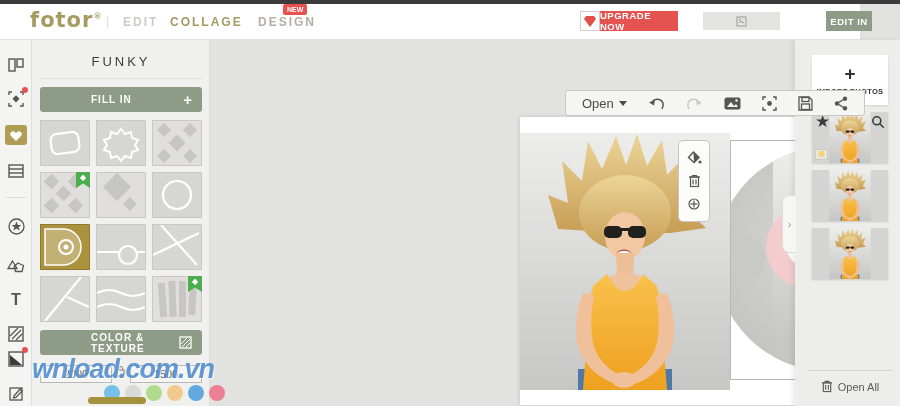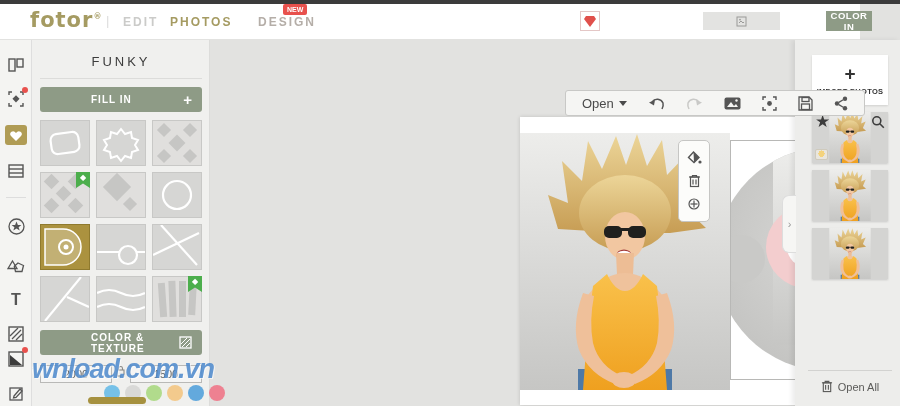--- a/index.html
+++ b/index.html
@@ -126,41 +126,42 @@
   </defs>
 </svg>
 
 <div id="stage">
 
   <div class="topbar">
     <div class="top-dark"></div>
     <div class="logo"><span>fotor</span><sup>®</sup></div>
     <span class="nav-sep">|</span>
     <span class="nav-item nav-edit">EDIT</span>
-    <span class="nav-item nav-collage">PHOTOS</span>
+    <span class="nav-item nav-collage">COLLAGE</span>
     <span class="nav-item nav-design">DESIGN</span>
     <span class="new-badge">NEW</span>
 
     <div class="upgrade-wrap">
       <span class="gem-box">
         <svg width="12" height="11" viewBox="0 0 12 11">
             <path d="M2,0 L10,0 L12,3 L6,11 L0,3 Z" fill="#e0504b"></path>
           </svg>
       </span>
+      <span class="upgrade-btn">UPGRADE NOW</span>
     </div>
 
     <div class="ad-box">
       <svg width="11" height="11" viewBox="0 0 11 11">
           <rect x="1" y="1" width="9" height="9" fill="none" stroke="#9a9a98"></rect>
           <path d="M3,7 L5,5 L7,7 L8,6" fill="none" stroke="#9a9a98"></path>
           <circle cx="4" cy="3.6" r=".9" fill="#9a9a98"></circle>
         </svg>
     </div>
 
-    <button class="signin-btn">COLOR IN</button>
+    <button class="signin-btn">EDIT IN</button>
   </div>
 
   <div class="rail">
     <div class="rail-icon" style="top:16px">
       <svg width="16" height="16" viewBox="0 0 16 16" fill="none" stroke="#555" stroke-width="1.4">
           <rect x="1" y="2" width="6" height="12"></rect>
           <rect x="9" y="2" width="6" height="8"></rect>
         </svg>
     </div>
     <div class="rail-icon" style="top:50px">

